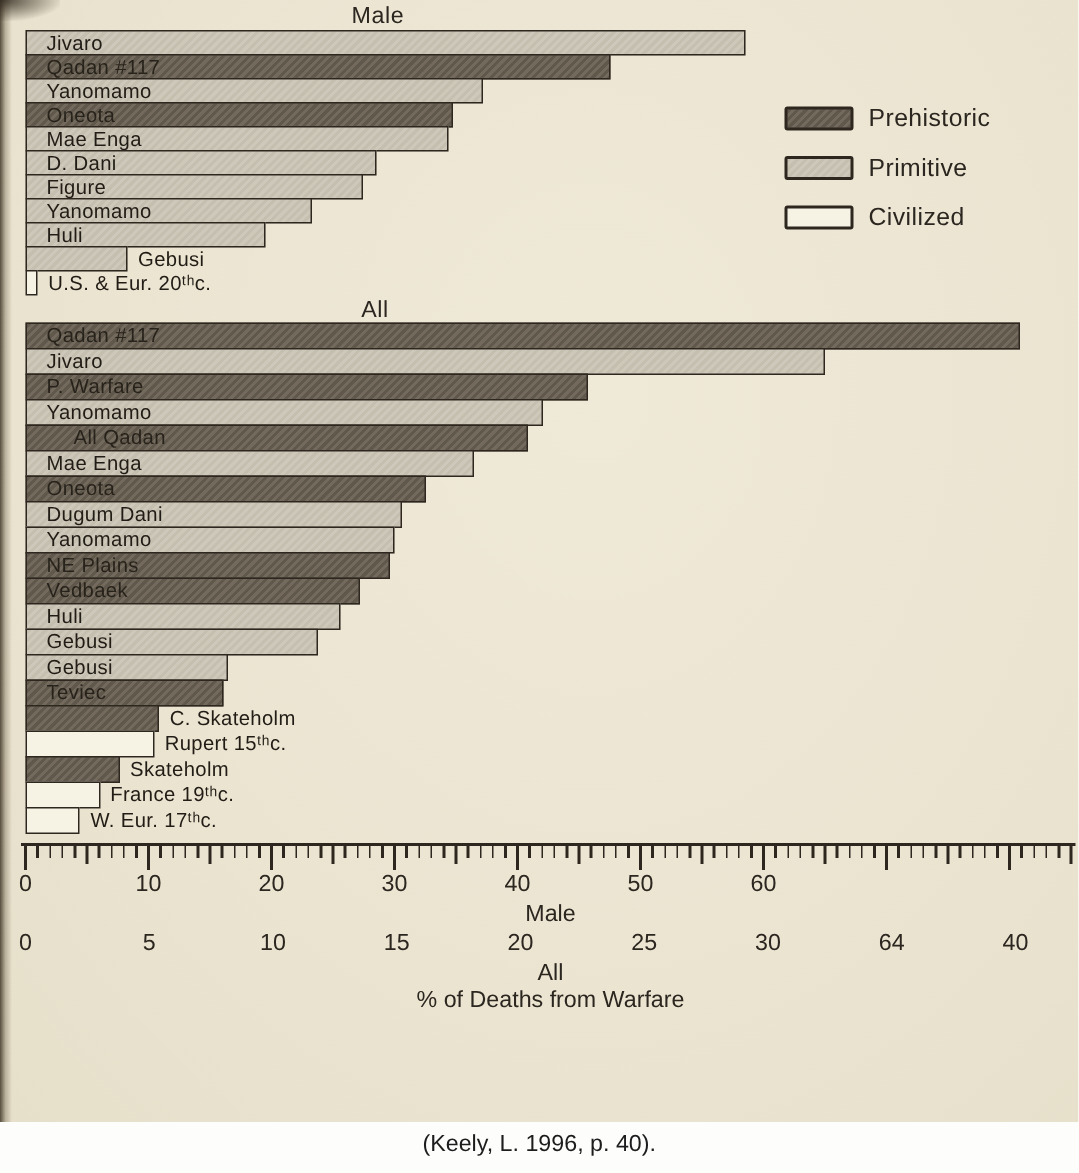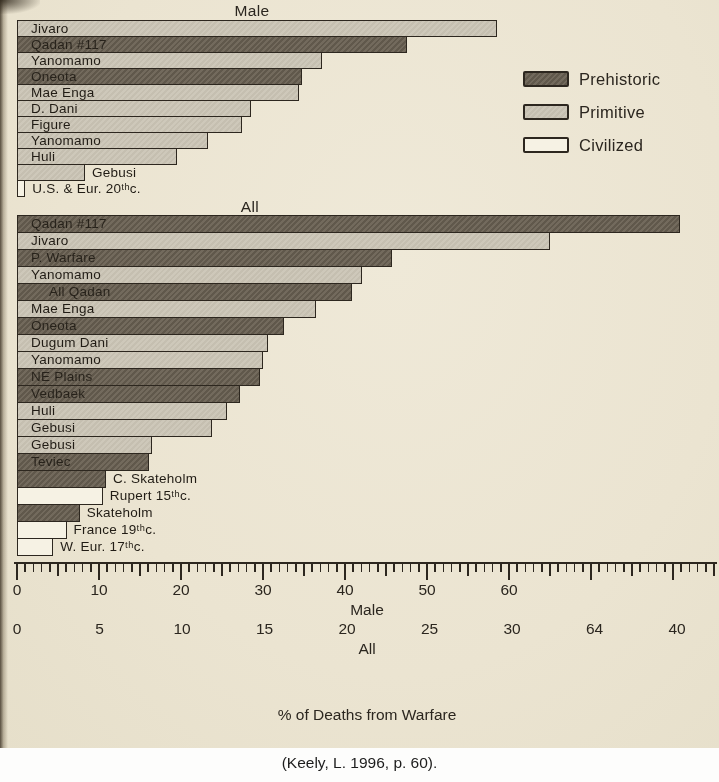--- a/index.html
+++ b/index.html
@@ -229,17 +229,17 @@
       <span class="axis-num" style="left: 264.5px; top: 620px;">15</span>
       <span class="axis-num" style="left: 347px; top: 620px;">20</span>
       <span class="axis-num" style="left: 429.5px; top: 620px;">25</span>
       <span class="axis-num" style="left: 512px; top: 620px;">30</span>
       <span class="axis-num" style="left: 594.5px; top: 620px;">64</span>
       <span class="axis-num" style="left: 677px; top: 620px;">40</span>
     </div>
 
   <div class="axis-label" style="top:601px;">Male</div>
   <div class="axis-label" style="top:640px;">All</div>
-  <div class="axis-label" style="top:658px;margin-top:48px;">% of Deaths from Warfare</div>
+  <div class="axis-label" style="top:658px;">% of Deaths from Warfare</div>
 
 </div>
 
-<div id="citation">(Keely, L. 1996, p. 60).</div>
+<div id="citation">(Keely, L. 1996, p. 40).</div>
 
 </body></html>

